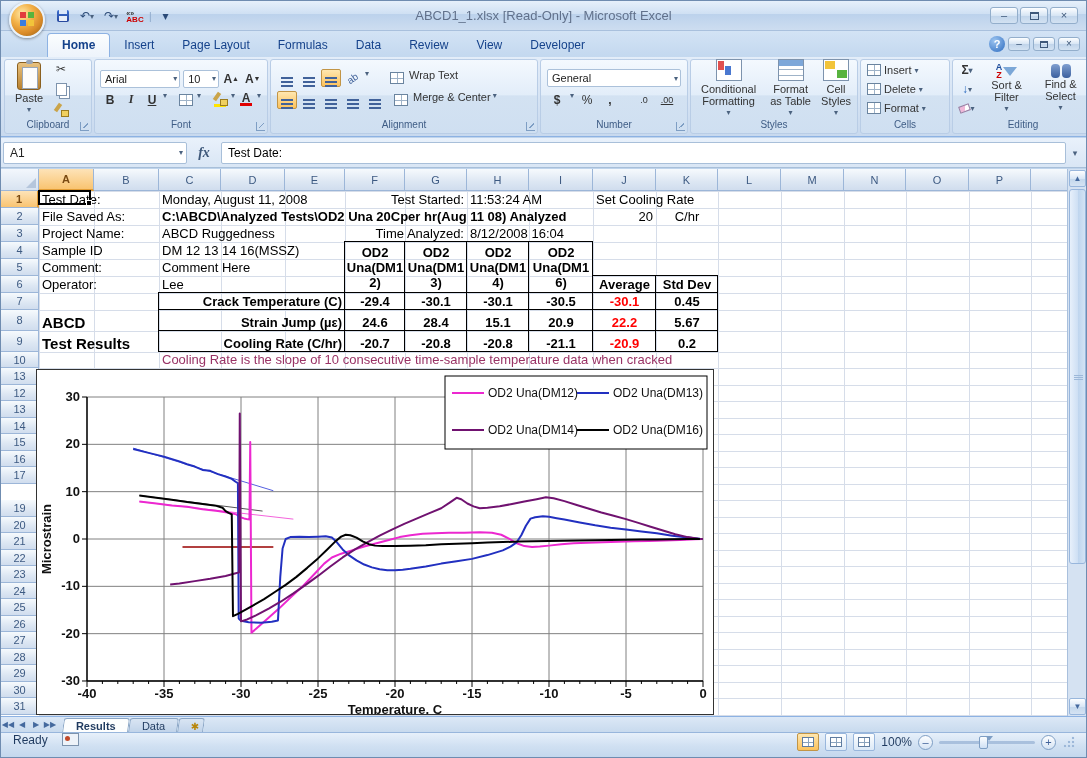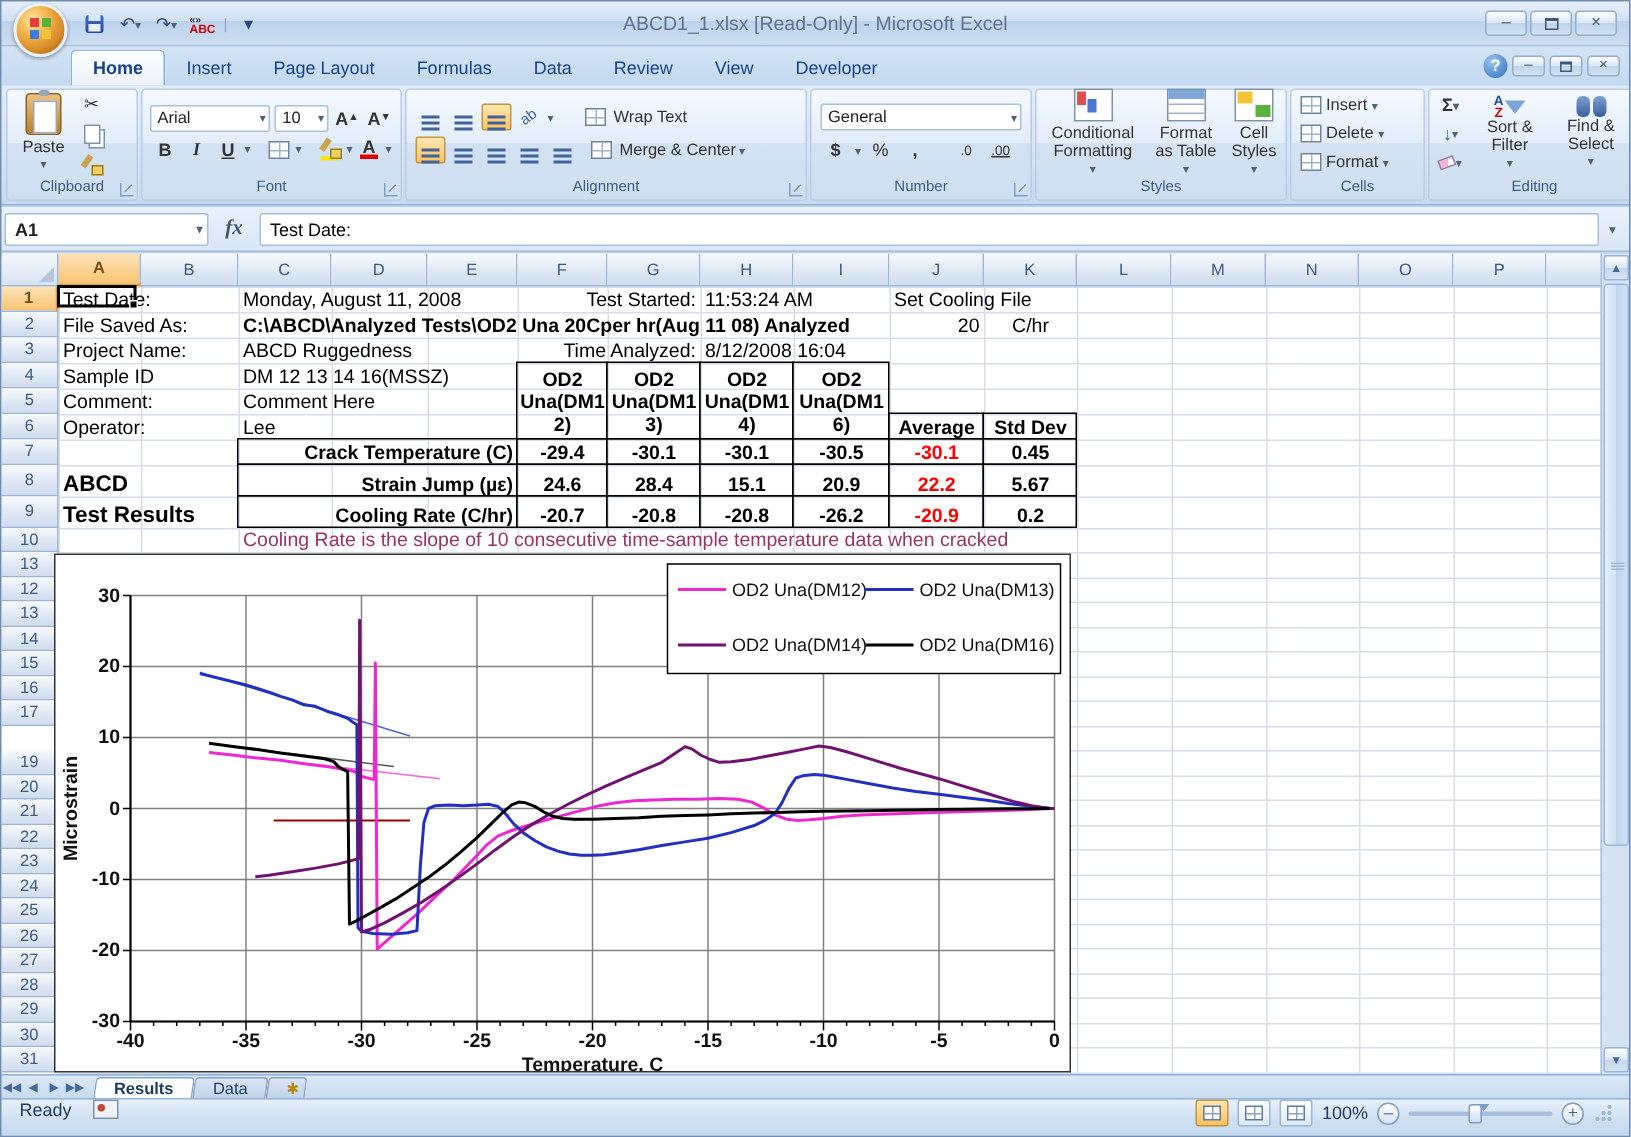--- a/index.html
+++ b/index.html
@@ -45,21 +45,21 @@
     background:linear-gradient(#f4f9fe,#e2edf9 48%,#d3e2f2 49%,#cfdff1);flex:none;}
   .gbody{position:absolute;left:0;top:0;right:0;bottom:15px;display:flex;align-items:center;padding:2px;}
   .glabel{position:absolute;left:0;bottom:0;width:100%;height:15px;font-size:10px;color:#3e5c85;text-align:center;line-height:14px;}
   .launcher{position:absolute;right:2px;bottom:2px;width:9px;height:9px;border-left:1px solid #7e9ec4;border-bottom:1px solid #7e9ec4;}
   .launcher:before{content:"";position:absolute;right:1px;top:1px;width:5px;height:5px;
     background:linear-gradient(135deg,transparent 45%,#7e9ec4 45%,#7e9ec4 60%,transparent 60%);}
   .bigbtn{display:flex;flex-direction:column;align-items:center;justify-content:center;font-size:11px;color:#333;
     padding:2px 4px;border-radius:3px;text-align:center;line-height:12px;}
   .caret{font-size:8px;color:#4b627f;}
   .sbtn{width:20px;height:18px;display:flex;align-items:center;justify-content:center;font-size:12px;border-radius:2px;color:#333;}
-  .srow{display:flex;align-items:center;gap:1px;}
+  .srow{display:flex;align-items:flex-start;gap:1px;}
   .combo{background:#fff;border:1px solid #abc1da;height:18px;font-size:11px;color:#222;display:flex;align-items:center;
     padding:0 2px 0 4px;justify-content:space-between;border-radius:2px;}
   .ic-clipboard{width:24px;height:28px;background:linear-gradient(#e9c27f,#b9812f);border:1px solid #8a6020;border-radius:3px;position:relative;margin-bottom:2px;}
   .ic-clipboard:before{content:"";position:absolute;left:4px;top:4px;width:14px;height:20px;background:#fdfdfd;border:1px solid #9aa7b8;}
   .ic-clipboard:after{content:"";position:absolute;left:8px;top:-3px;width:7px;height:4px;background:#97a5b8;border-radius:2px;}
   .ic-copy{position:relative;width:11px;height:13px;background:#fff;border:1px solid #7d93ad;box-shadow:3px 3px 0 -1px #fff,3px 3px 0 0 #7d93ad;}
   .ic-brush{width:13px;height:13px;position:relative;}
   .ic-brush:before{content:"";position:absolute;left:1px;top:0;width:4px;height:9px;background:#caa44a;transform:rotate(35deg);}
   .ic-brush:after{content:"";position:absolute;left:6px;top:7px;width:6px;height:5px;background:#f0d060;border:1px solid #9a7c20;}
   .bars{width:12px;height:2px;background:#41629a;box-shadow:0 4px 0 #41629a,0 8px 0 #41629a;}
@@ -80,22 +80,22 @@
   .az{font-size:9px;font-weight:bold;line-height:8px;color:#333;}
   .az .a{color:#1f4e9c;} .az .z{color:#c00;}
   .binoc{position:relative;width:20px;height:14px;}
   .binoc:before,.binoc:after{content:"";position:absolute;top:0;width:9px;height:14px;border-radius:4px;
     background:linear-gradient(#7f9fd0,#3a5f9e);}
   .binoc:before{left:0;} .binoc:after{right:0;}
 
   
   .fbar{position:absolute;left:0;top:137px;width:100%;height:30px;background:linear-gradient(#e9f1fb,#d9e6f5);
     border-bottom:1px solid #a8bfd9;display:flex;align-items:center;padding:3px 2px;}
-  .namebox{width:136px;height:22px;background:#fff;border:1px solid #a8bfd9;display:flex;align-items:center;
-    font-size:12px;color:#222;padding-left:6px;justify-content:space-between;border-radius:2px;font-weight:bold;}
+  .namebox{width:184px;height:22px;background:#fff;border:1px solid #a8bfd9;display:flex;align-items:center;
+    font-size:12px;color:#222;padding-left:6px;justify-content:space-between;border-radius:2px;}
   .fx{width:34px;text-align:center;font-family:"Liberation Serif",serif;font-style:italic;font-weight:bold;color:#3e587a;font-size:14px;}
   .finput{flex:1;height:22px;background:#fff;border:1px solid #a8bfd9;font-size:12px;color:#000;display:flex;align-items:center;padding-left:6px;border-radius:2px;}
   .fdrop{width:18px;text-align:center;color:#4b627f;font-size:9px;}
 
   
   .sheet{position:absolute;left:0;top:168px;width:1068px;height:547px;background:#fff;overflow:hidden;}
   .corner{position:absolute;left:0;top:0;width:38px;height:22px;background:linear-gradient(#f3f7fc,#d8e3f1);
     border-right:1px solid #9cb6d8;border-bottom:1px solid #9cb6d8;}
   .corner:after{content:"";position:absolute;right:2px;bottom:2px;width:0;height:0;
     border-left:10px solid transparent;border-bottom:10px solid #b5c6dc;}
@@ -499,21 +499,21 @@
         <line x1="38" y1="496.5" x2="1068" y2="496.5" stroke="#d6dde9" stroke-width="1"></line>
         <line x1="38" y1="513.5" x2="1068" y2="513.5" stroke="#d6dde9" stroke-width="1"></line>
         <line x1="38" y1="529.5" x2="1068" y2="529.5" stroke="#d6dde9" stroke-width="1"></line>
         <line x1="38" y1="546.5" x2="1068" y2="546.5" stroke="#d6dde9" stroke-width="1"></line>
       </svg>
     <div id="cells">
         <div class="cell" style="left: 38px; top: 22px; width: 55px; height: 17px;">Test Date:</div>
         <div class="cell" style="left: 158px; top: 22px; width: 62px; height: 17px;">Monday, August 11, 2008</div>
         <div class="cell al-r" style="left: 344px; top: 22px; width: 122px; height: 17px;">Test Started:</div>
         <div class="cell" style="left: 466px; top: 22px; width: 62px; height: 17px;">11:53:24 AM</div>
-        <div class="cell" style="left: 592px; top: 22px; width: 125px; height: 17px;">Set Cooling File</div>
+        <div class="cell" style="left: 592px; top: 22px; width: 125px; height: 17px;">Set Cooling Rate</div>
         <div class="cell" style="left: 38px; top: 39px; width: 55px; height: 17px;">File Saved As:</div>
         <div class="cell b" style="left: 158px; top: 39px; width: 62px; height: 17px;">C:\ABCD\Analyzed Tests\OD2 Una 20Cper hr(Aug 11 08) Analyzed</div>
         <div class="cell al-r" style="left: 592px; top: 39px; width: 63px; height: 17px;">20</div>
         <div class="cell al-c" style="left: 655px; top: 39px; width: 62px; height: 17px;">C/hr</div>
         <div class="cell" style="left: 38px; top: 56px; width: 55px; height: 17px;">Project Name:</div>
         <div class="cell" style="left: 158px; top: 56px; width: 62px; height: 17px;">ABCD Ruggedness</div>
         <div class="cell al-r" style="left: 344px; top: 56px; width: 122px; height: 17px;">Time Analyzed:</div>
         <div class="cell" style="left: 466px; top: 56px; width: 62px; height: 17px;">8/12/2008 16:04</div>
         <div class="cell" style="left: 38px; top: 73px; width: 55px; height: 17px;">Sample ID</div>
         <div class="cell" style="left: 158px; top: 73px; width: 62px; height: 17px;">DM 12 13 14 16(MSSZ)</div>
@@ -548,21 +548,21 @@
         <div class="cell b al-c" style="left: 404px; top: 141px; width: 62px; height: 21px;">28.4</div>
         <div class="cell b al-c" style="left: 466px; top: 141px; width: 62px; height: 21px;">15.1</div>
         <div class="cell b al-c" style="left: 528px; top: 141px; width: 64px; height: 21px;">20.9</div>
         <div class="cell b red al-c" style="left: 592px; top: 141px; width: 63px; height: 21px;">22.2</div>
         <div class="cell b al-c" style="left: 655px; top: 141px; width: 62px; height: 21px;">5.67</div>
         <div class="cell b big" style="left: 38px; top: 162px; width: 55px; height: 21px;">Test Results</div>
         <div class="cell b al-r" style="left: 158px; top: 162px; width: 186px; height: 21px;">Cooling Rate (C/hr)</div>
         <div class="cell b al-c" style="left: 344px; top: 162px; width: 60px; height: 21px;">-20.7</div>
         <div class="cell b al-c" style="left: 404px; top: 162px; width: 62px; height: 21px;">-20.8</div>
         <div class="cell b al-c" style="left: 466px; top: 162px; width: 62px; height: 21px;">-20.8</div>
-        <div class="cell b al-c" style="left: 528px; top: 162px; width: 64px; height: 21px;">-26.2</div>
+        <div class="cell b al-c" style="left: 528px; top: 162px; width: 64px; height: 21px;">-21.1</div>
         <div class="cell b red al-c" style="left: 592px; top: 162px; width: 63px; height: 21px;">-20.9</div>
         <div class="cell b al-c" style="left: 655px; top: 162px; width: 62px; height: 21px;">0.2</div>
         <div class="cell plum" style="left: 158px; top: 183px; width: 559px; height: 16px;">Cooling Rate is the slope of 10 consecutive time-sample temperature data when cracked</div>
       </div>
     <div id="borders">
         <div class="bord" style="left: 343px; top: 72px; width: 61px; height: 52px;"></div>
         <div class="bord" style="left: 403px; top: 72px; width: 63px; height: 52px;"></div>
         <div class="bord" style="left: 465px; top: 72px; width: 63px; height: 52px;"></div>
         <div class="bord" style="left: 527px; top: 72px; width: 65px; height: 52px;"></div>
         <div class="bord" style="left: 591px; top: 106px; width: 64px; height: 18px;"></div>

